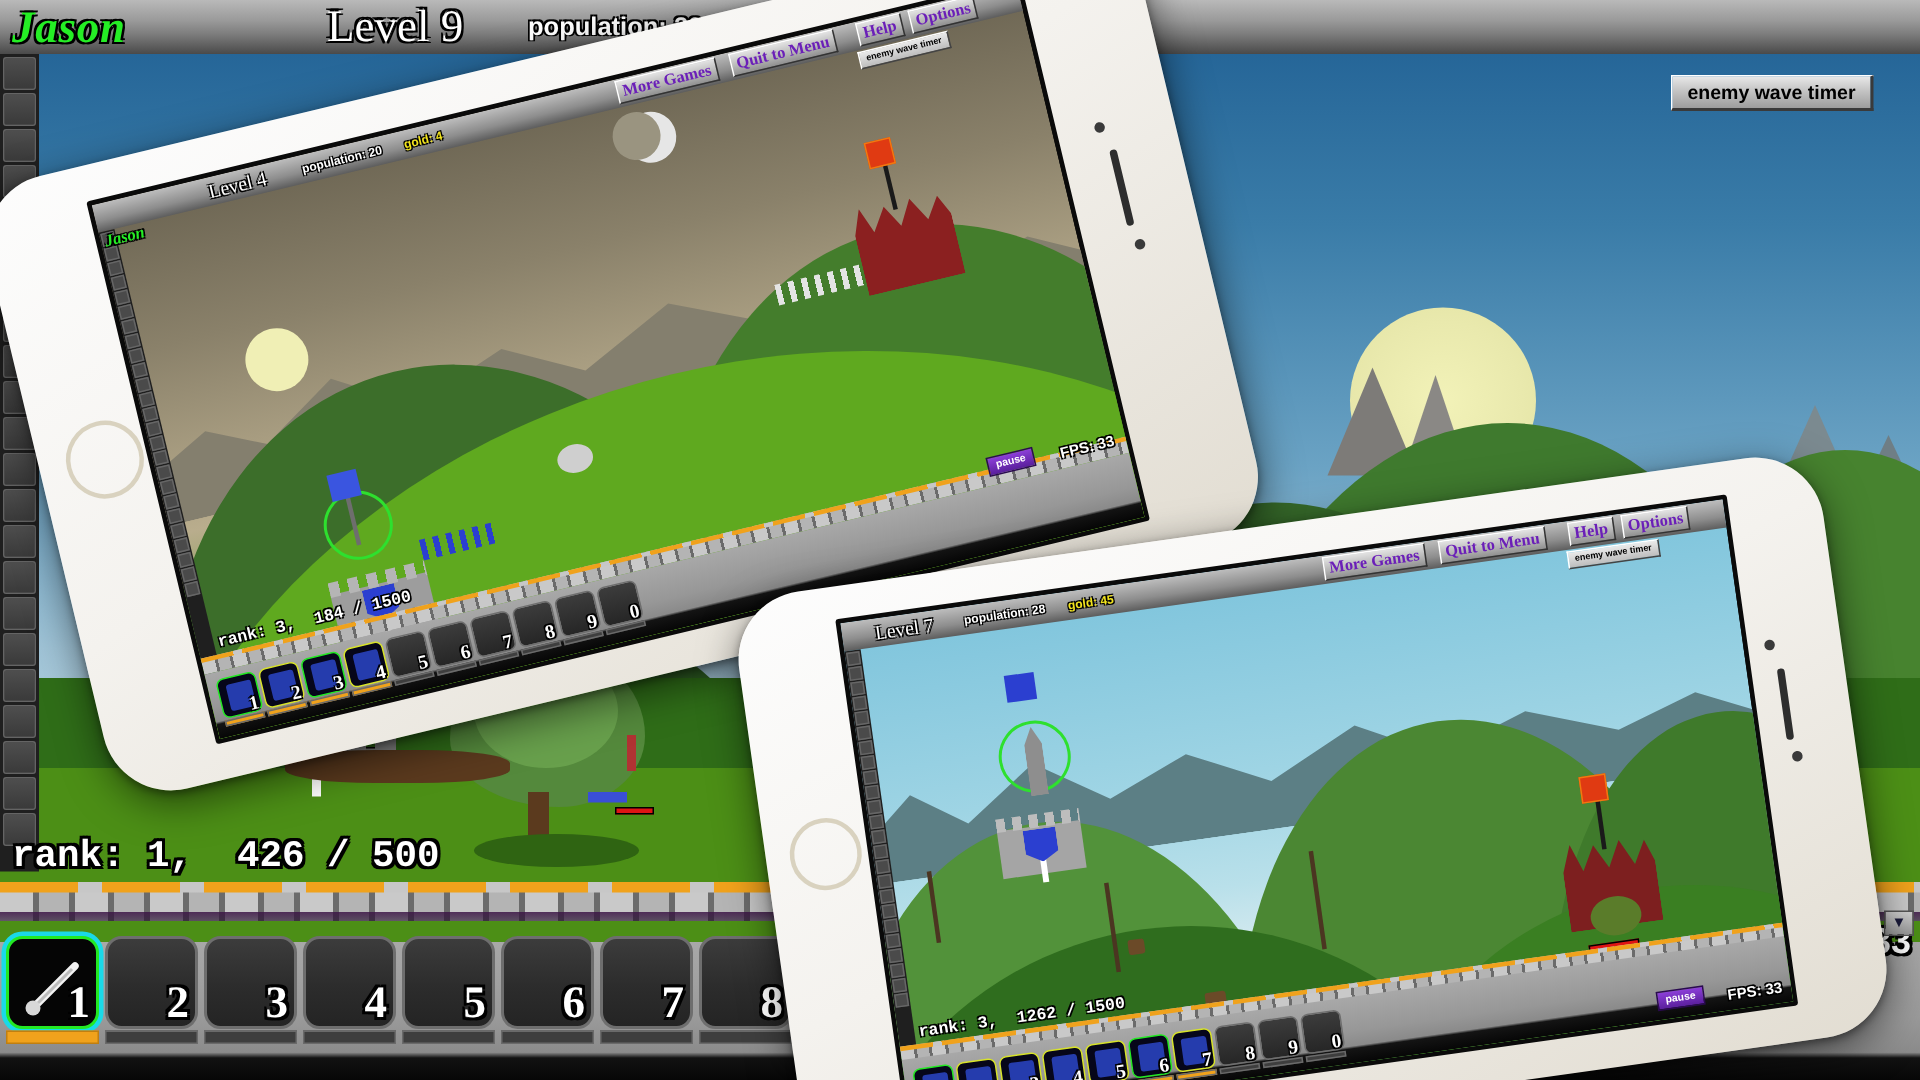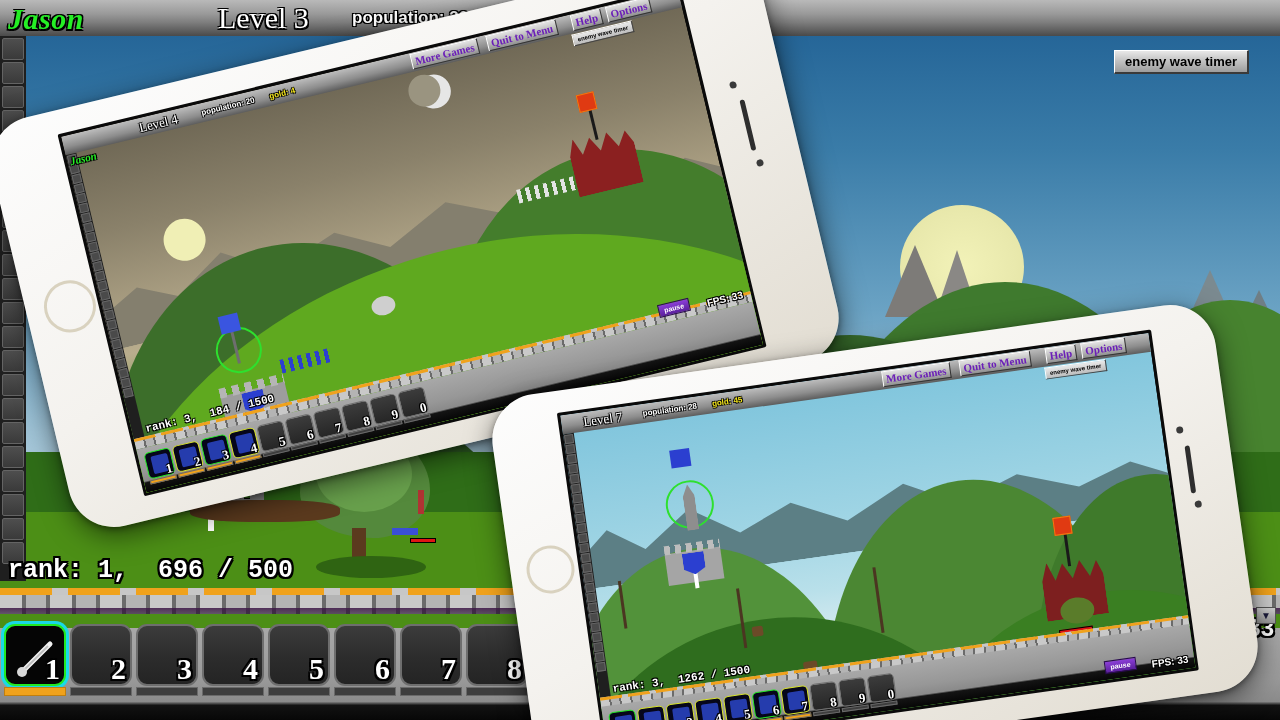--- a/index.html
+++ b/index.html
@@ -360,21 +360,21 @@
   <div style="position:absolute;left:418px;top:490px;width:6px;height:24px;background:#b03333;"></div>
   <div style="position:absolute;left:410px;top:538px;width:26px;height:5px;background:#e01414;border:1px solid #000;"></div>
   <div style="position:absolute;left:392px;top:528px;width:26px;height:7px;background:#3a4fd6;"></div>
 
   <div style="position:absolute;left:1152px;top:330px;width:3px;height:48px;background:#151515;"></div>
   <div style="position:absolute;left:1142px;top:316px;width:24px;height:26px;background:#e03a12;border:2px solid #f07a10;"></div>
   <div style="position:absolute;left:1149px;top:322px;width:11px;height:12px;background:#fff;border-radius:45% 45% 35% 35%;"></div>
 
   <div class="top-hud">
     <div class="player-name">Jason</div>
-    <div class="level-label">Level 3</div>
+    <div class="level-label">Level 9</div>
     <div class="pop-label">population: 20</div>
     <div class="gold-label">gold: 7</div>
   </div>
 
   <div class="menu-btn" id="btn-more-games">More Games</div>
   <div class="menu-btn" id="btn-quit">Quit to Menu</div>
   <div class="menu-btn" id="btn-help">Help</div>
   <div class="menu-btn" id="btn-options">Options</div>
 
   <div class="wave-timer">enemy wave timer</div>
@@ -397,21 +397,21 @@
       <div class="rail-cell"></div>
       <div class="rail-cell"></div>
       <div class="rail-cell"></div>
       <div class="rail-cell"></div>
       <div class="rail-cell"></div>
       <div class="rail-cell"></div>
       <div class="rail-cell"></div>
       <div class="rail-cell"></div>
     </div>
 
-  <div class="rank-text">rank: 1,  696 / 500</div>
+  <div class="rank-text">rank: 1,  426 / 500</div>
 
   <div class="stone-strip" style="top:588px;"></div>
   <div class="toolbar-bg"></div>
   <div id="main-slots">
       <div class="slot active" style="left: 4px; bottom: 34px;">
         <svg class="sword-glyph" viewBox="0 0 46 46">
           <line x1="8" y1="38" x2="36" y2="10" stroke="#f2f2f2" stroke-width="5" stroke-linecap="round"></line>
           <line x1="9" y1="37" x2="34" y2="12" stroke="#bdbdbd" stroke-width="2"></line>
           <circle cx="8" cy="38" r="5" fill="#d8d8d8"></circle>
         </svg>

